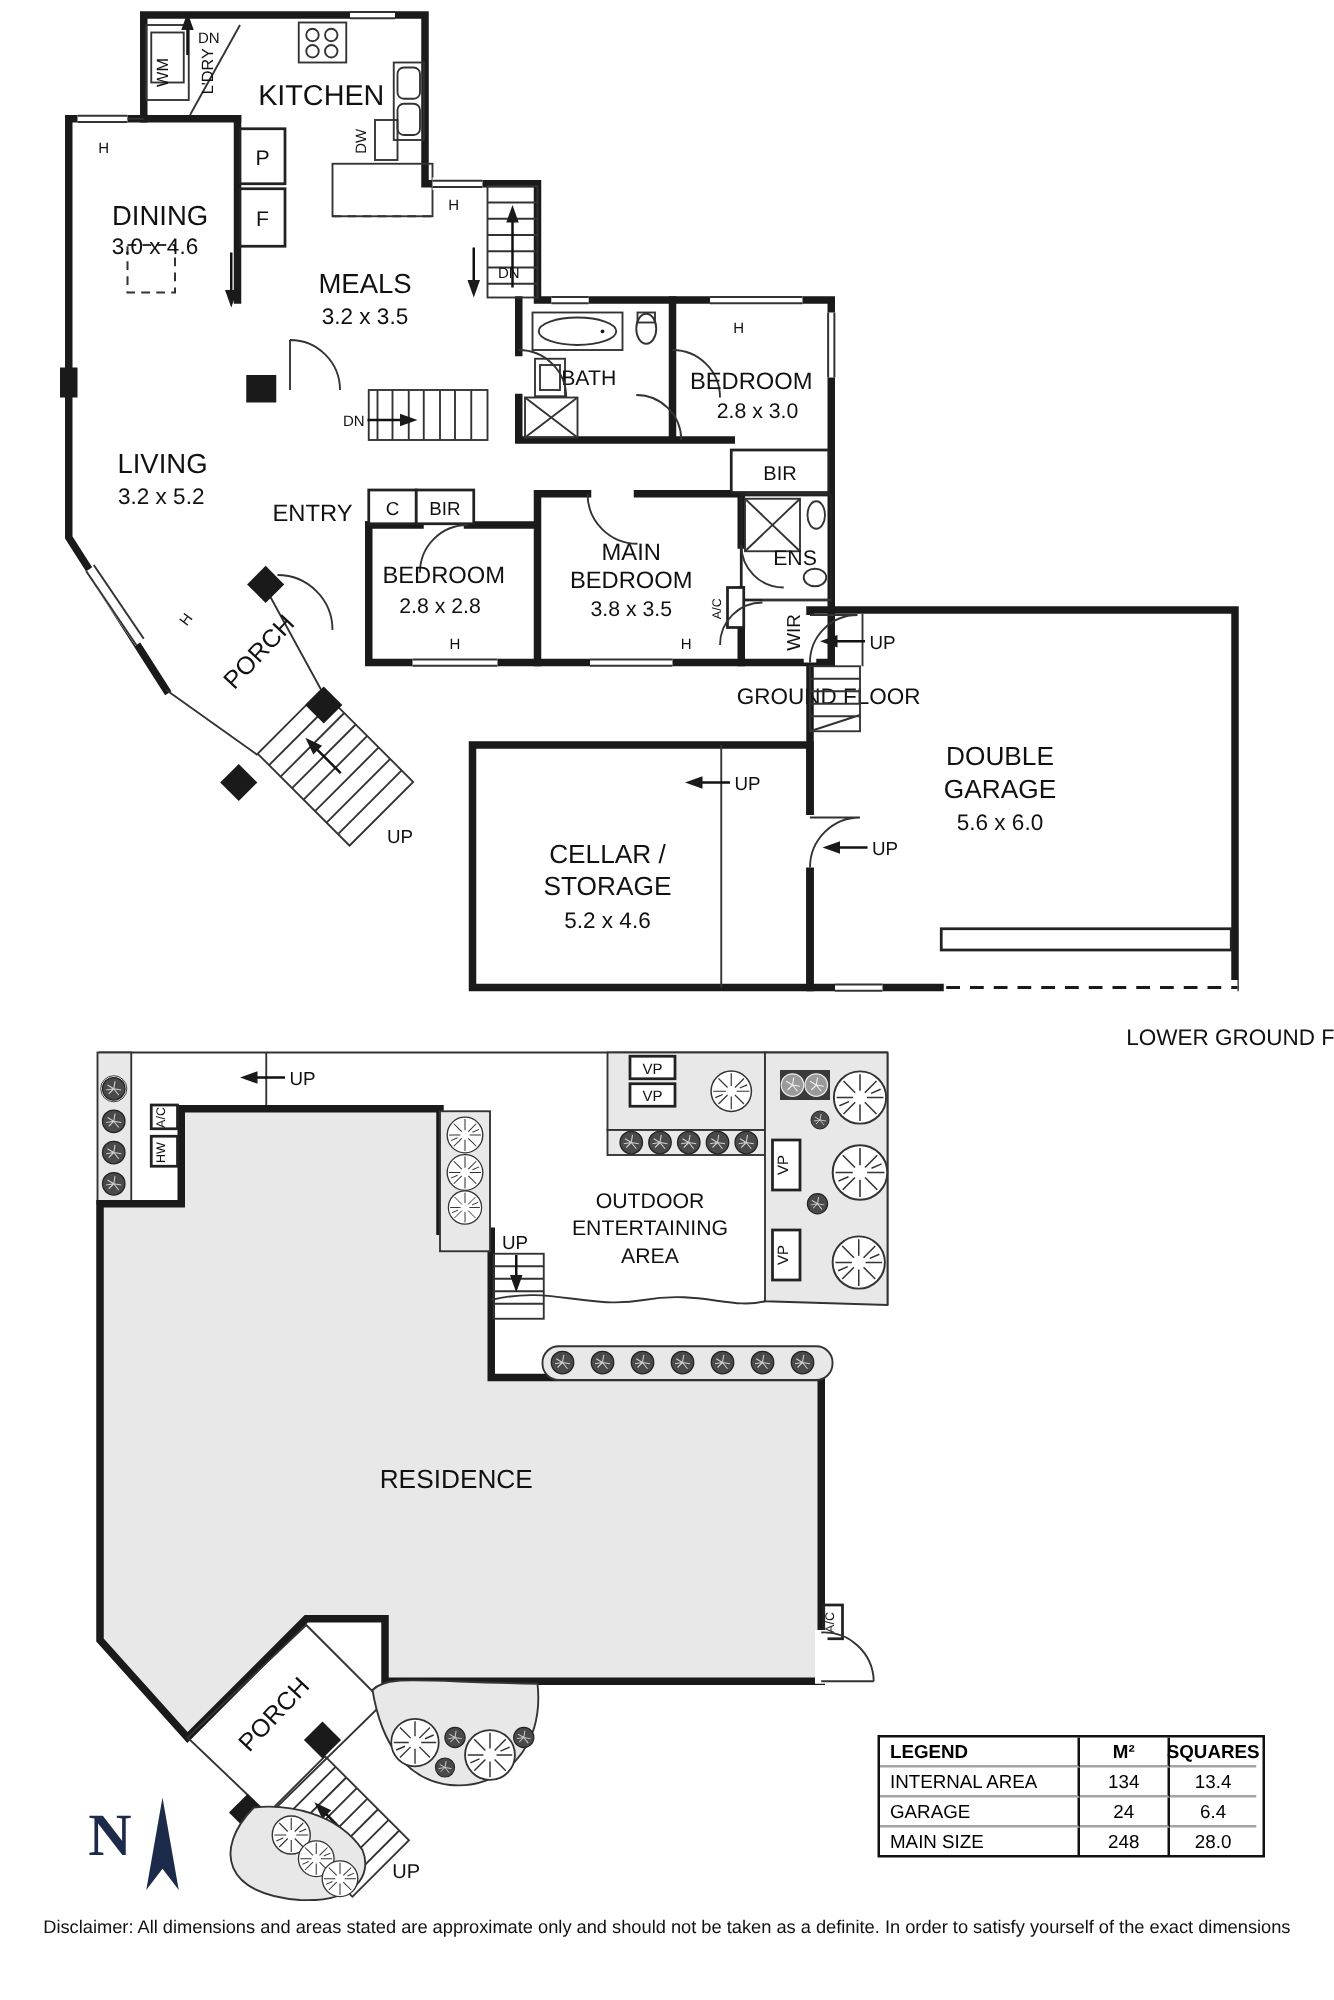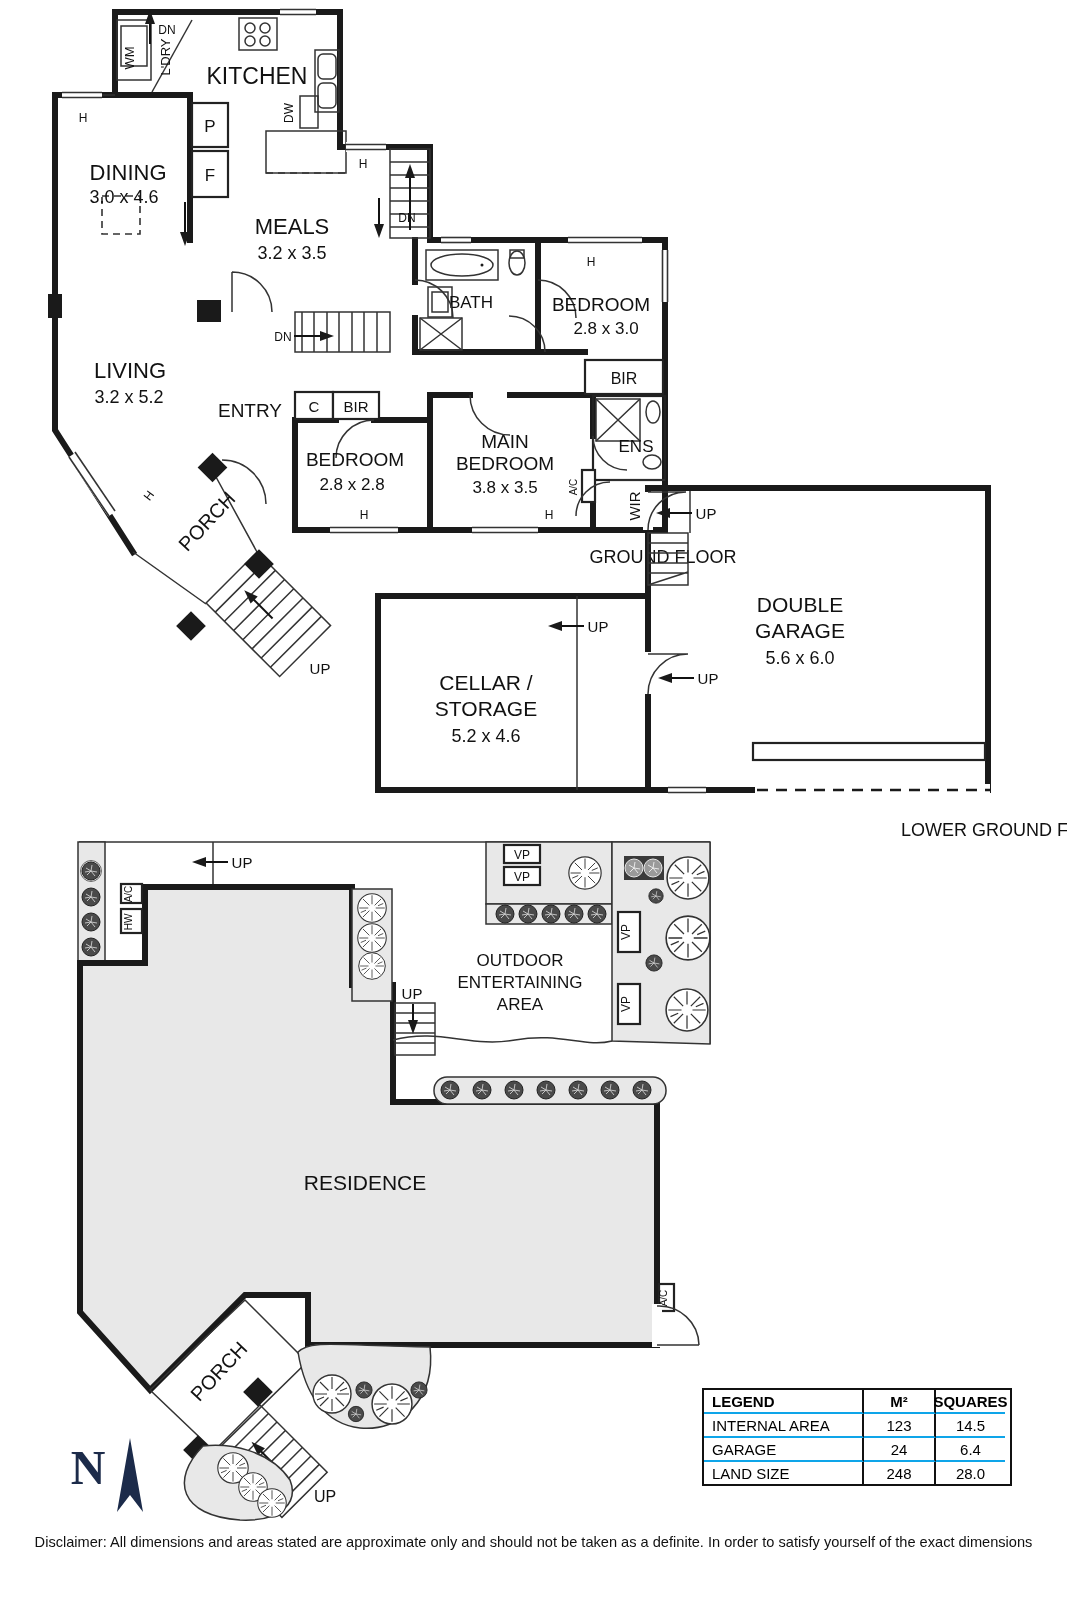--- a/index.html
+++ b/index.html
@@ -16,21 +16,21 @@
   .dashw{stroke:#1a1a1a;stroke-width:2.5;fill:none;stroke-dasharray:11 8;}
   .blk{fill:#1a1a1a;}
   .arr{stroke:#111;stroke-width:2;fill:none;}
   .site{fill:#e8e8e8;}
   .siteo{fill:#e8e8e8;stroke:#333;stroke-width:1.5;}
   .s10{font-size:10px}.s12{font-size:12px}.s13{font-size:13px}.s15{font-size:15px}
   .s16{font-size:16px}.s17{font-size:17px}.s18{font-size:18px}.s19{font-size:19px}
   .s20{font-size:20px}.s21{font-size:21px}.s22{font-size:22px}.s23{font-size:23px}
   #legend-box{position:absolute;left:702px;top:1388px;width:306px;border:2.5px solid #111;
       display:grid;grid-template-columns:160px 72px 69px;background:#fff;}
-  #legend-box .cell{border-bottom:2px solid #0ea5e9;border-right:2px solid #111;height:20px;
+  #legend-box .cell{border-bottom:2px solid #a3a3a3;border-right:2px solid #111;height:20px;
       font-size:15px;display:flex;align-items:center;justify-content:center;padding:1px 0;}
   #legend-box .cell.last-col{border-right:none;}
   #legend-box .cell.last-row{border-bottom:none;}
   #legend-box .cell.lab{justify-content:flex-start;padding-left:8px;}
   #legend-box .hdr{font-weight:bold;}
   #disclaimer{position:absolute;left:0;top:1534px;width:1067px;text-align:center;
       font-size:14.6px;line-height:17.4px;color:#111;}
   .npenn{fill:#1c2b4a;}
   .ntxt{font-family:"Liberation Serif",serif;font-weight:bold;fill:#1c2b4a;}
 </style>
@@ -386,28 +386,28 @@
     </g>
   </g>
 </svg>
 
 <div id="legend-box">
   <div class="cell lab hdr">LEGEND</div>
   <div class="cell hdr">M²</div>
   <div class="cell hdr last-col">SQUARES</div>
 
   <div class="cell lab">INTERNAL AREA</div>
-  <div class="cell">123</div>
-  <div class="cell last-col">14.5</div>
+  <div class="cell">134</div>
+  <div class="cell last-col">13.4</div>
 
   <div class="cell lab">GARAGE</div>
   <div class="cell">24</div>
   <div class="cell last-col">6.4</div>
 
-  <div class="cell lab last-row">LAND SIZE</div>
+  <div class="cell lab last-row">MAIN SIZE</div>
   <div class="cell last-row">248</div>
   <div class="cell last-col last-row">28.0</div>
 </div>
 
 <div id="disclaimer">
   <span style="display:block">Disclaimer: All dimensions and areas stated are approximate only and should not be taken as a definite. In order to satisfy yourself of the exact dimensions</span>
 </div>
 </div>
 
 </body></html>

